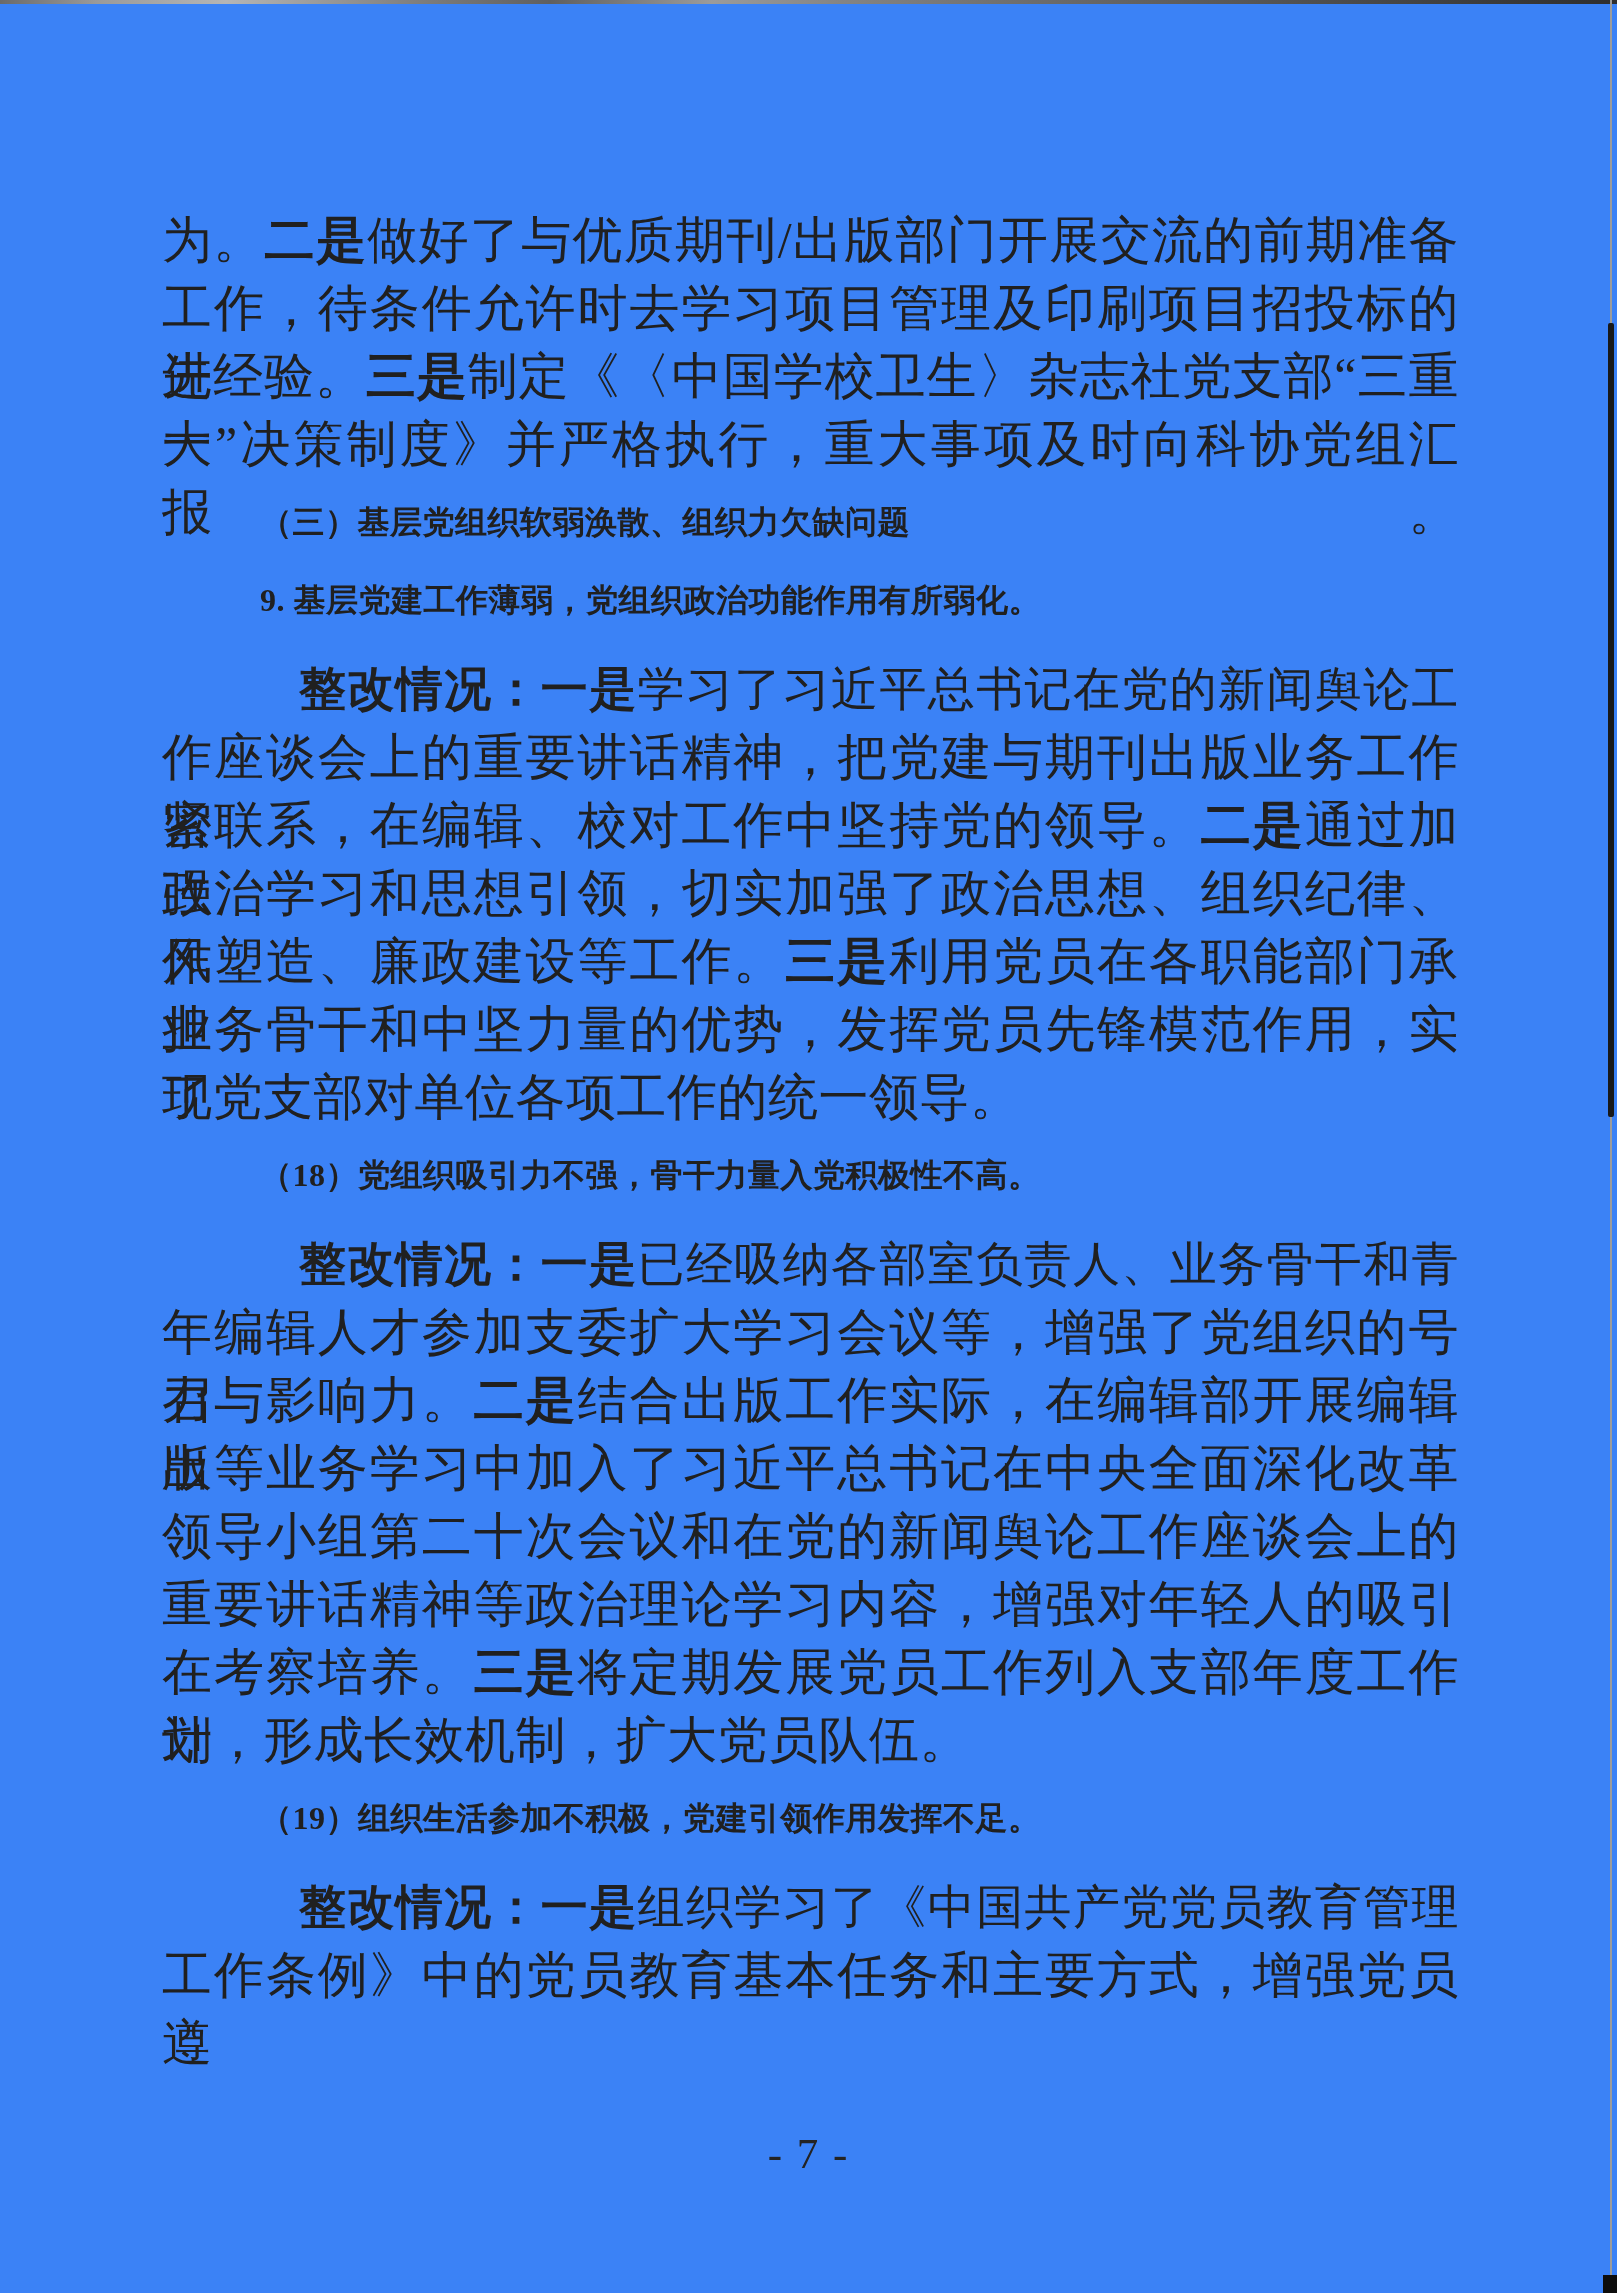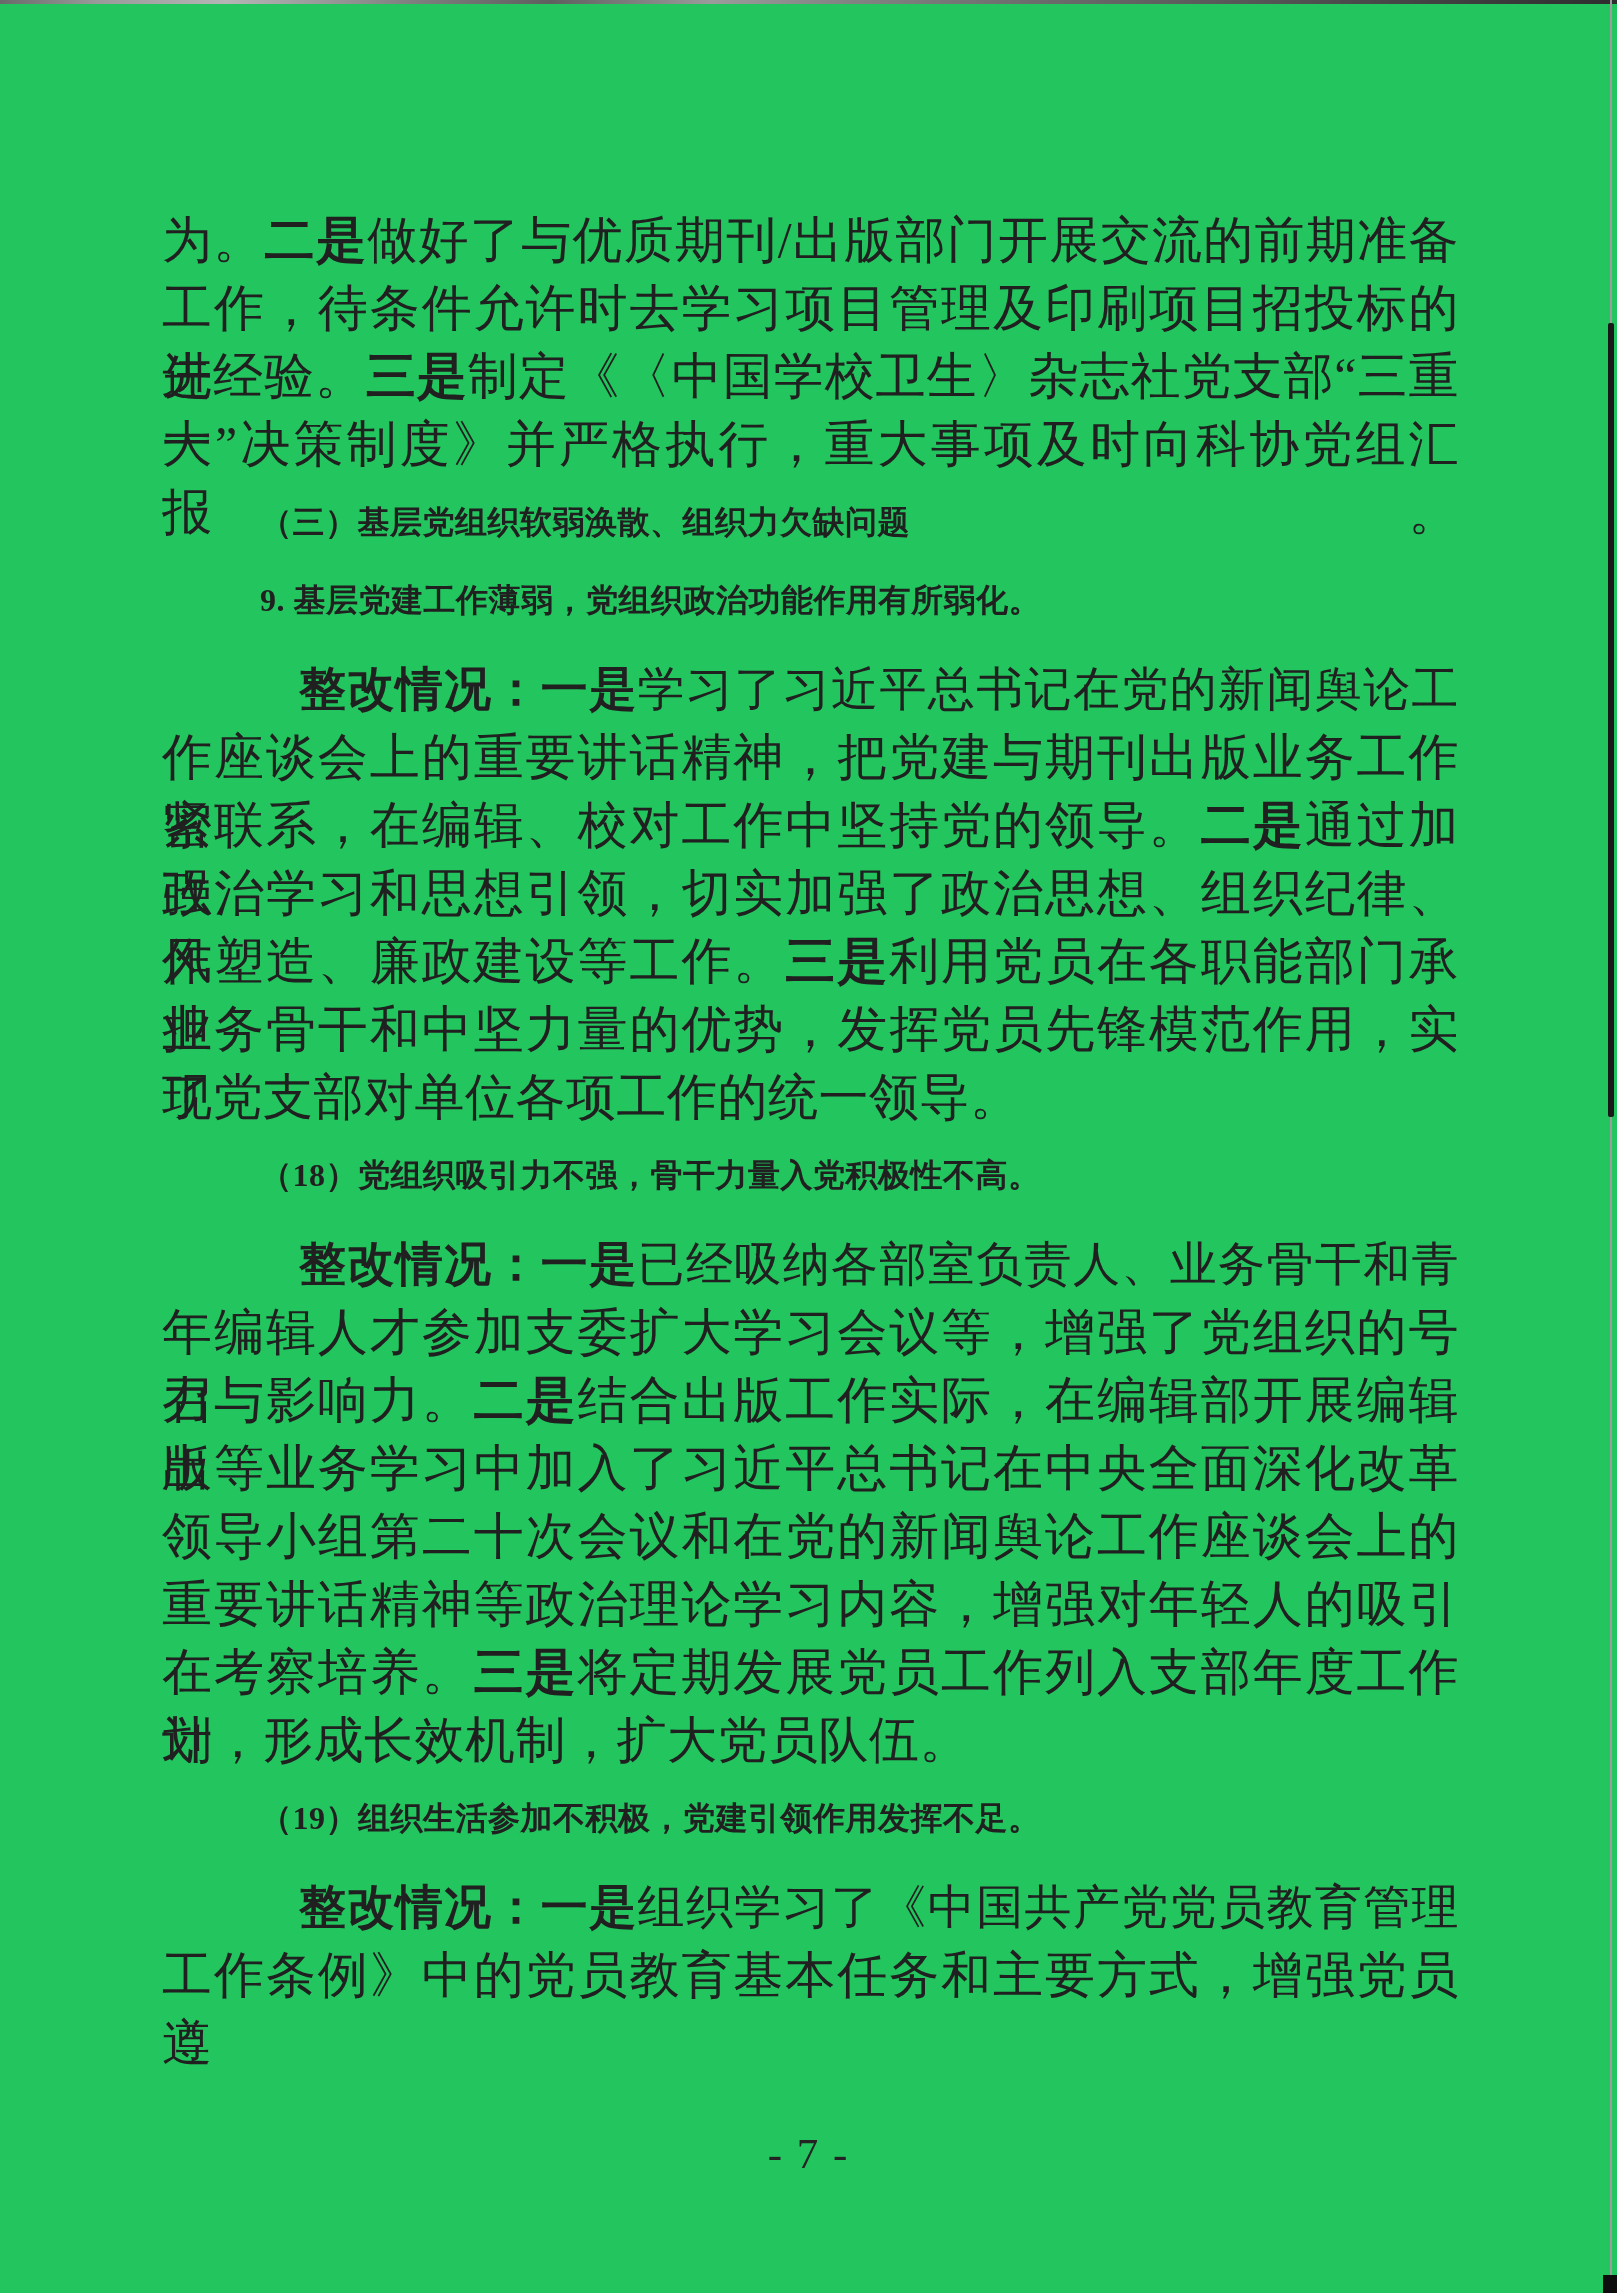--- a/index.html
+++ b/index.html
@@ -7,21 +7,21 @@
     padding: 0;
     width: 1617px;
     height: 2294px;
     overflow: hidden;
     background: #ffffff;
   }
   .page {
     position: relative;
     width: 1617px;
     height: 2294px;
-    background: #22c55e;
+    background: #3b82f6;
     font-family: "Liberation Serif", "DejaVu Serif", serif;
   }
   
   .top-edge {
     position: absolute;
     top: 0; left: 0;
     width: 1617px; height: 3.9px;
     background: linear-gradient(90deg,
       #6a6a6a 0%, #9a9a9a 6%, #b5b5b5 14%, #7d7d7d 26%, #5f5f5f 34%,
       #9b9b9b 44%, #848484 52%, #6c6c6c 64%, #555555 78%, #3f3f3f 90%, #2e2e2e 100%);

